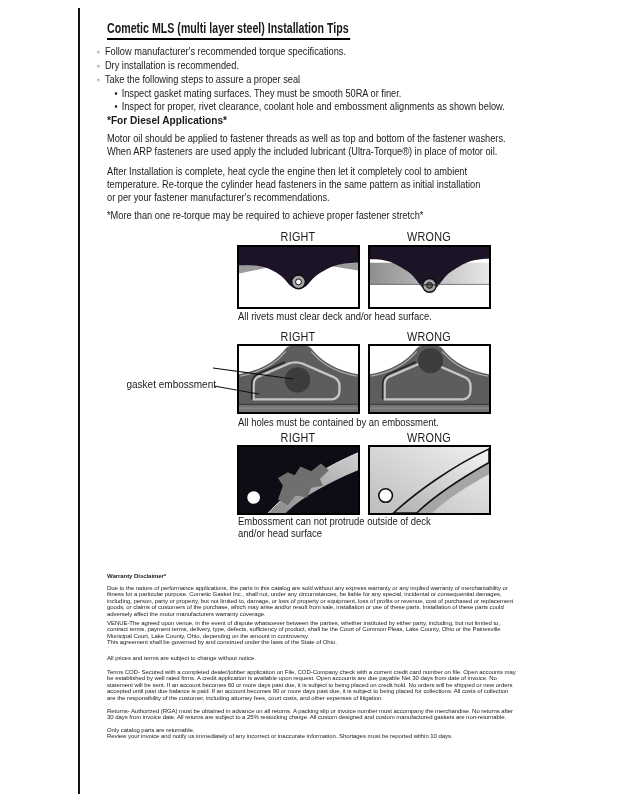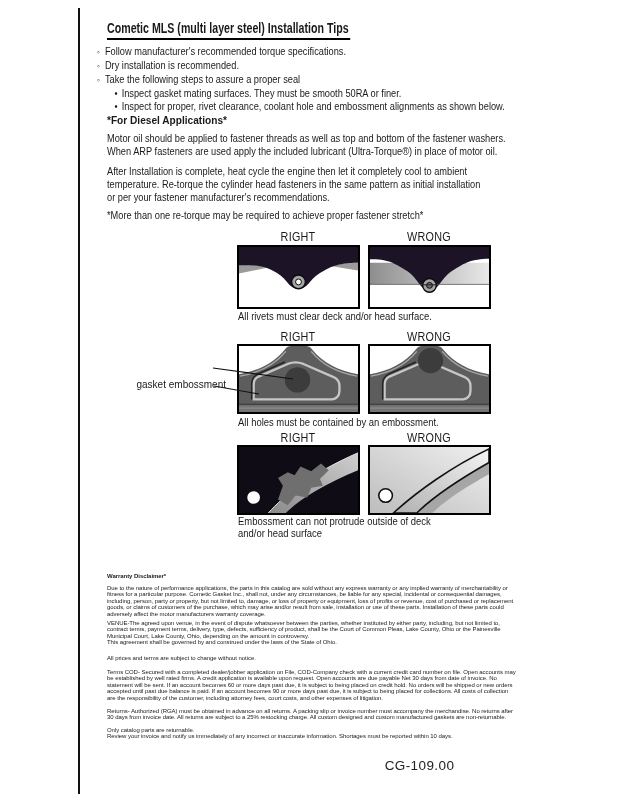--- a/index.html
+++ b/index.html
@@ -34,21 +34,21 @@
   .r1{height:64px;top:245px;} .r2{height:70px;top:344px;} .r3{height:70px;top:445px;}
   .colL{left:237px;} .colR{left:368px;}
   .lab1{top:229px;} .lab2{top:329px;} .lab3{top:430px;}
 
   .caption{position:absolute;left:238px;font-size:10.5px;line-height:12px;white-space:pre-line;
            transform:scaleX(0.9);transform-origin:0 0;}
   .cap1{top:310px;} .cap2{top:416px;} .cap3{top:515px;}
 
   .annot{position:absolute;text-align:right;font-size:10px;line-height:11.5px;white-space:pre-line;}
   .annot.a1{left:118px;top:351px;width:94px;}
-  .annot.a2{left:132px;top:379px;width:94px;}
+  .annot.a2{left:122px;top:379px;width:94px;}
   .leader{position:absolute;left:210px;top:360px;width:92px;height:40px;overflow:visible;z-index:5;}
 
   .legal{position:absolute;left:107px;width:460px;font-size:6px;line-height:6.45px;letter-spacing:-0.05px;
          white-space:pre-line;color:#222;}
   .legal.hd{font-weight:bold;top:573px;}
   .lp1{top:585px;} .lp2{top:620px;} .lp3{top:655px;} .lp4{top:669px;} .lp5{top:708px;} .lp6{top:727px;}
 
   .pagecode{position:absolute;left:352px;top:758px;width:135px;text-align:center;
             font-size:13.5px;letter-spacing:.4px;color:#222;}
 </style>
@@ -201,15 +201,14 @@
   <div class="legal lp4">Terms COD- Secured with a completed dealer/jobber application on File, COD-Company check with a current credit card number on file.  Open accounts may
 be established by well rated firms.  A credit application is available upon request.  Open accounts are due payable Net 30 days from date of invoice.  No
 statement will be sent.  If an account becomes 60 or more days past due, it is subject to being placed on credit hold.  No orders will be shipped or new orders
 accepted until past due balance is paid.  If an account becomes 90 or more days past due, it is subject to being placed for collections.  All costs of collection
 are the responsibility of the customer, including attorney fees, court costs, and other expenses of litigation.</div>
   <div class="legal lp5">Returns- Authorized (RGA) must be obtained in advance on all returns.  A packing slip or invoice number must accompany the merchandise.  No returns after
 30 days from invoice date.  All returns are subject to a 25% restocking charge.  All custom designed and custom manufactured gaskets are non-returnable.</div>
   <div class="legal lp6">Only catalog parts are returnable.
 Review your invoice and notify us immediately of any incorrect or inaccurate information.  Shortages must be reported within 10 days.</div>
 
-  <div class="pagecode">CG-109.00</div>
 
 </div>
 
 </body></html>

